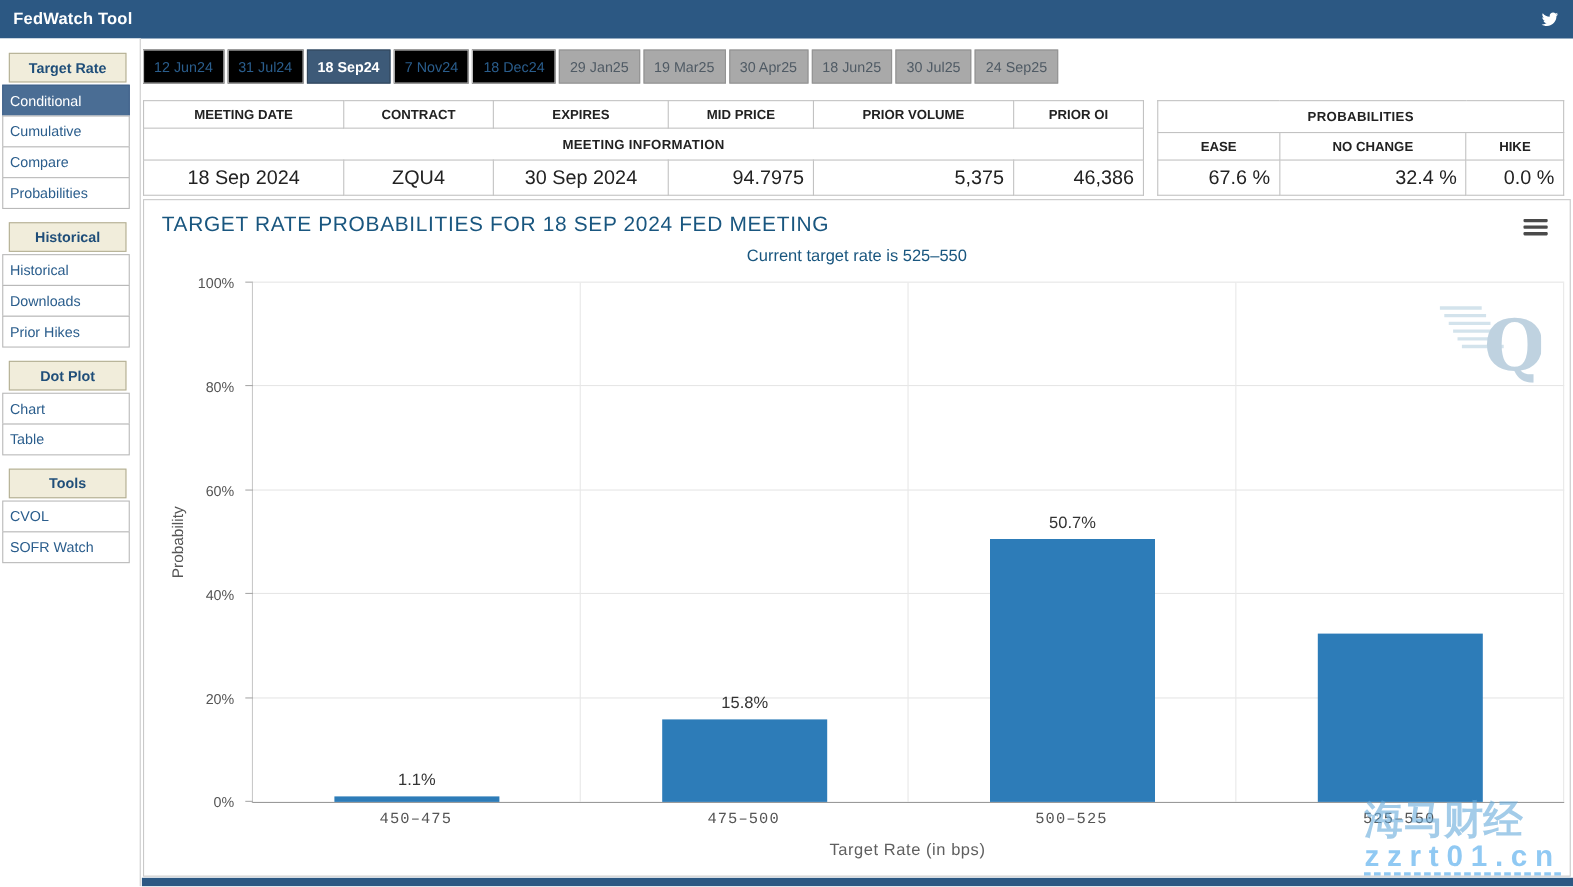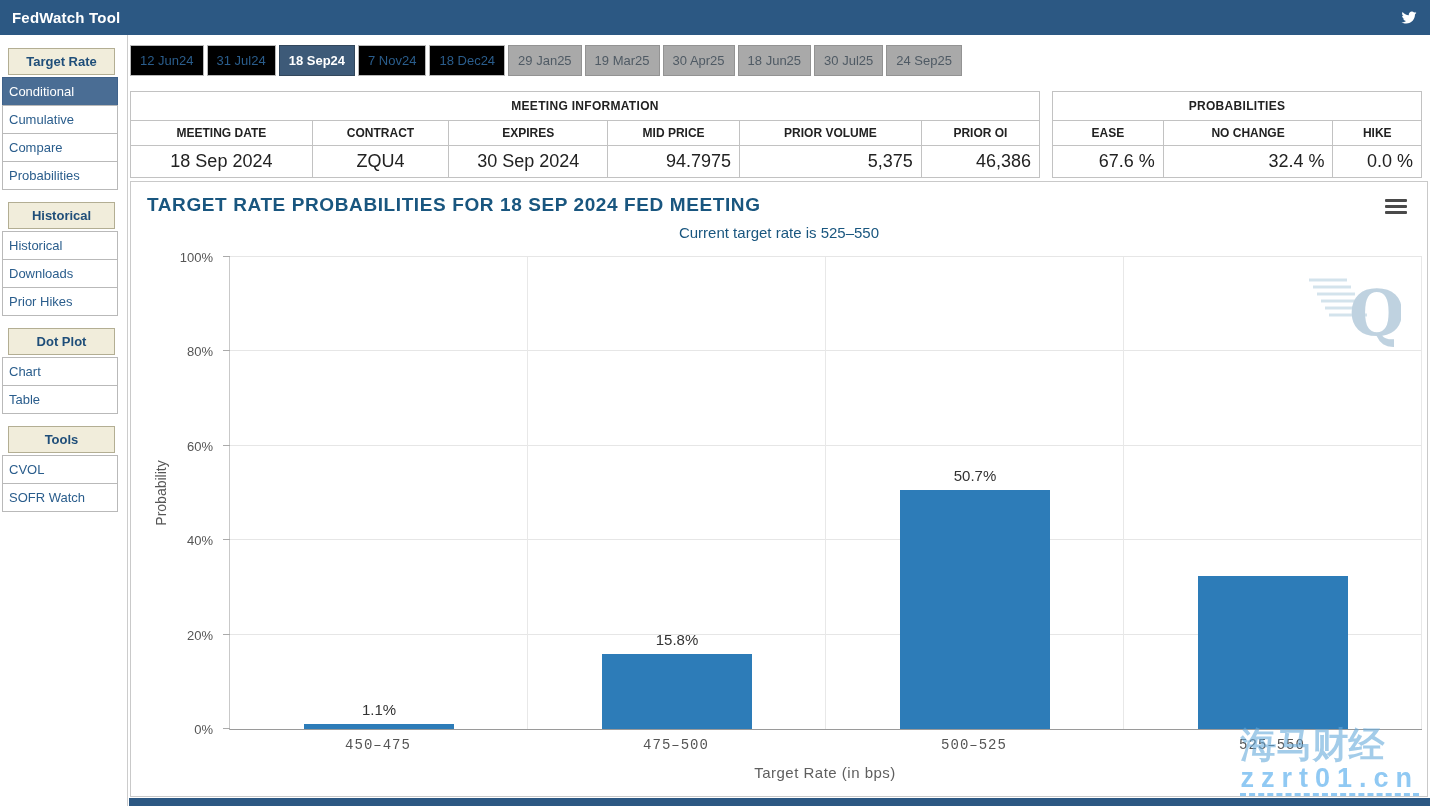--- a/index.html
+++ b/index.html
@@ -37,21 +37,21 @@
   table.info-table{width:100%;border-collapse:collapse;color:#222;border:1px solid #9b9b9b;}
   .info-table td{border:1px solid #c2c2c2;}
   .tbl-title{text-align:center;font-weight:bold;font-size:12px;padding:7px 0;letter-spacing:.3px;}
   .tbl-colhead{text-align:center;font-weight:bold;font-size:12px;padding:5px 4px;}
   .tbl-cell{padding:5px 8px;font-size:18px;}
   .align-right{text-align:right;} .align-center{text-align:center;}
 
   
   .chart-panel{position:absolute;top:146px;left:0;right:2px;bottom:9px;border:1px solid #c9c9c9;
     background:#fff;box-sizing:border-box;}
-  .chart-title{position:absolute;left:16px;top:12px;margin:0;font-size:19px;font-weight:bold;
+  .chart-title{position:absolute;left:16px;top:12px;margin:0;font-size:19px;font-weight:normal;
     color:#19567f;letter-spacing:.6px;}
   .chart-subtitle{position:absolute;top:42px;left:0;right:0;text-align:center;font-size:15px;color:#19567f;}
   .chart-menu{position:absolute;right:20px;top:14px;width:22px;cursor:pointer;}
   .chart-menu .mbar{display:block;height:3px;background:#4a4a4a;margin:3px 0;border-radius:1px;}
 
   .ylabel{position:absolute;left:30px;top:311px;transform:translate(-50%,-50%) rotate(-90deg);
     font-size:14px;color:#555;}
   .yaxis{position:absolute;left:0;top:75px;width:92px;height:472px;}
   .ytick-label{position:absolute;right:10px;font-size:13px;color:#555;}
   .plot{position:absolute;left:98px;top:75px;width:1192px;height:472px;
@@ -135,29 +135,29 @@
             <colgroup>
               <col style="width: 20%;">
               <col style="width: 15%;">
               <col style="width: 17.5%;">
               <col style="width: 14.5%;">
               <col style="width: 20%;">
               <col style="width: 13%;">
             </colgroup>
             <tbody>
               <tr>
-                <td class="tbl-title" colspan="6">MEETING INFORMATION</td>
-              </tr>
-              <tr>
                 <td class="tbl-colhead">MEETING DATE</td>
                 <td class="tbl-colhead">CONTRACT</td>
                 <td class="tbl-colhead">EXPIRES</td>
                 <td class="tbl-colhead">MID PRICE</td>
                 <td class="tbl-colhead">PRIOR VOLUME</td>
                 <td class="tbl-colhead">PRIOR OI</td>
+              </tr>
+              <tr>
+                <td class="tbl-title" colspan="6">MEETING INFORMATION</td>
               </tr>
               <tr>
                 <td class="tbl-cell align-center">18 Sep 2024</td>
                 <td class="tbl-cell align-center">ZQU4</td>
                 <td class="tbl-cell align-center">30 Sep 2024</td>
                 <td class="tbl-cell align-right">94.7975</td>
                 <td class="tbl-cell align-right">5,375</td>
                 <td class="tbl-cell align-right">46,386</td>
               </tr>
             </tbody>

